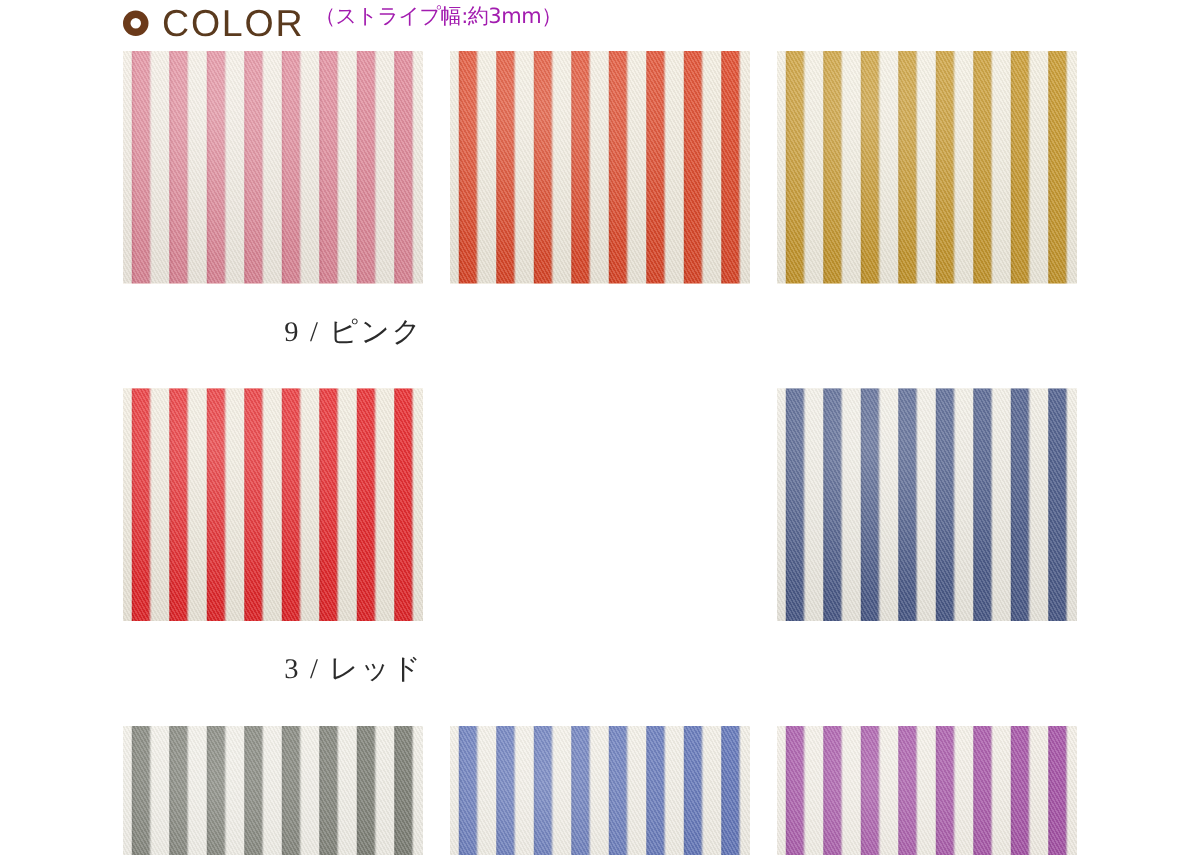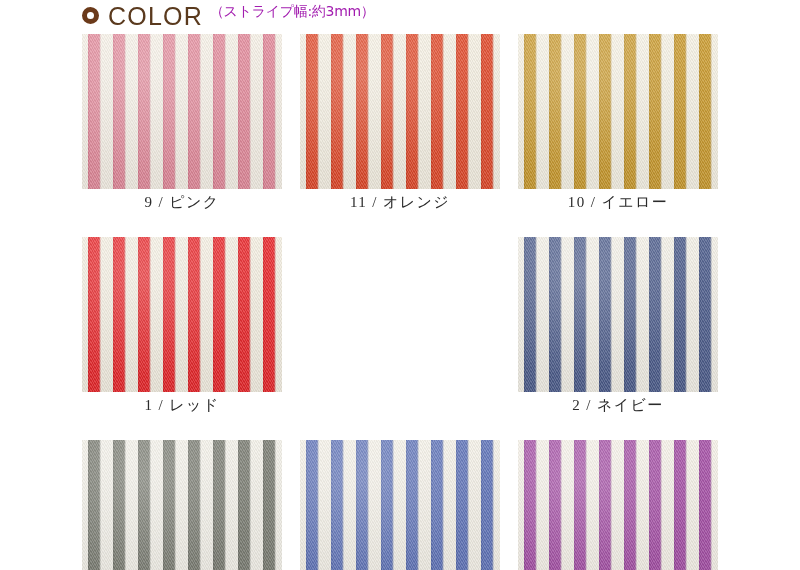--- a/index.html
+++ b/index.html
@@ -89,26 +89,26 @@
   }
   .swatch .sheen {
     position: absolute;
     inset: 0;
     background:
       radial-gradient(ellipse at 30% 25%, rgba(255,255,255,0.18) 0%, rgba(255,255,255,0) 62%),
       linear-gradient(to bottom, rgba(255,255,255,0.07) 0%, rgba(0,0,0,0.05) 100%);
     pointer-events: none;
   }
   .swatch-label {
-    text-align: center;
+    text-align: right;
     font-family: "Liberation Serif", serif;
-    font-size: 15px;
+    font-size: 19px;
     color: #2b2b2b;
     letter-spacing: 1.4px;
-    margin-top: 4px;
+    margin-top: 19px;
     white-space: nowrap;
   }
 </style>
 </head>
 <body>
 
 <div class="header">
   <span class="header-bullet"></span>
   <span class="header-title">COLOR</span>
   <span class="header-note">（ストライプ幅:約3mm）</span>
@@ -121,45 +121,42 @@
         <div class="weave"></div>
         <div class="sheen"></div>
       </div>
       <div class="swatch-label">9 / ピンク</div>
     </div>
     <div class="swatch-cell">
       <div class="swatch" style="background-color: rgb(244, 239, 226); background-image: repeating-linear-gradient(90deg, rgb(244, 239, 226) 0px, rgb(244, 239, 226) 12px, rgb(207, 63, 34) 12px, rgb(224, 73, 42) 14px, rgb(224, 73, 42) 23px, rgb(207, 63, 34) 23px, rgb(244, 239, 226) 25px); background-size: 25px 100%; background-position: -6px 0px;">
         <div class="weave"></div>
         <div class="sheen"></div>
       </div>
-      <div class="swatch-label">11 / オレンジ</div>
     </div>
     <div class="swatch-cell">
       <div class="swatch" style="background-color: rgb(245, 241, 228); background-image: repeating-linear-gradient(90deg, rgb(245, 241, 228) 0px, rgb(245, 241, 228) 12px, rgb(185, 140, 38) 12px, rgb(201, 154, 46) 14px, rgb(201, 154, 46) 23px, rgb(185, 140, 38) 23px, rgb(245, 241, 228) 25px); background-size: 25px 100%; background-position: -6px 0px;">
         <div class="weave"></div>
         <div class="sheen"></div>
       </div>
-      <div class="swatch-label">10 / イエロー</div>
     </div>
   </div>
 
   <div class="grid-row">
     <div class="swatch-cell">
       <div class="swatch" style="background-color: rgb(243, 238, 225); background-image: repeating-linear-gradient(90deg, rgb(243, 238, 225) 0px, rgb(243, 238, 225) 12px, rgb(213, 31, 36) 12px, rgb(232, 39, 43) 14px, rgb(232, 39, 43) 23px, rgb(213, 31, 36) 23px, rgb(243, 238, 225) 25px); background-size: 25px 100%; background-position: -6px 0px;">
         <div class="weave"></div>
         <div class="sheen"></div>
       </div>
-      <div class="swatch-label">1 / レッド</div>
+      <div class="swatch-label">3 / レッド</div>
     </div>
     <div class="swatch-cell">
       <div class="swatch" style="background-color: rgb(242, 239, 230); background-image: repeating-linear-gradient(90deg, rgb(242, 239, 230) 0px, rgb(242, 239, 230) 12px, rgb(67, 82, 126) 12px, rgb(77, 93, 140) 14px, rgb(77, 93, 140) 23px, rgb(67, 82, 126) 23px, rgb(242, 239, 230) 25px); background-size: 25px 100%; background-position: -6px 0px;">
         <div class="weave"></div>
         <div class="sheen"></div>
       </div>
-      <div class="swatch-label">2 / ネイビー</div>
     </div>
   </div>
 
   <div class="grid-row">
     <div class="swatch-cell">
       <div class="swatch" style="background-color: rgb(242, 240, 232); background-image: repeating-linear-gradient(90deg, rgb(242, 240, 232) 0px, rgb(242, 240, 232) 12px, rgb(109, 111, 102) 12px, rgb(122, 124, 114) 14px, rgb(122, 124, 114) 23px, rgb(109, 111, 102) 23px, rgb(242, 240, 232) 25px); background-size: 25px 100%; background-position: -6px 0px;">
         <div class="weave"></div>
         <div class="sheen"></div>
       </div>
 

